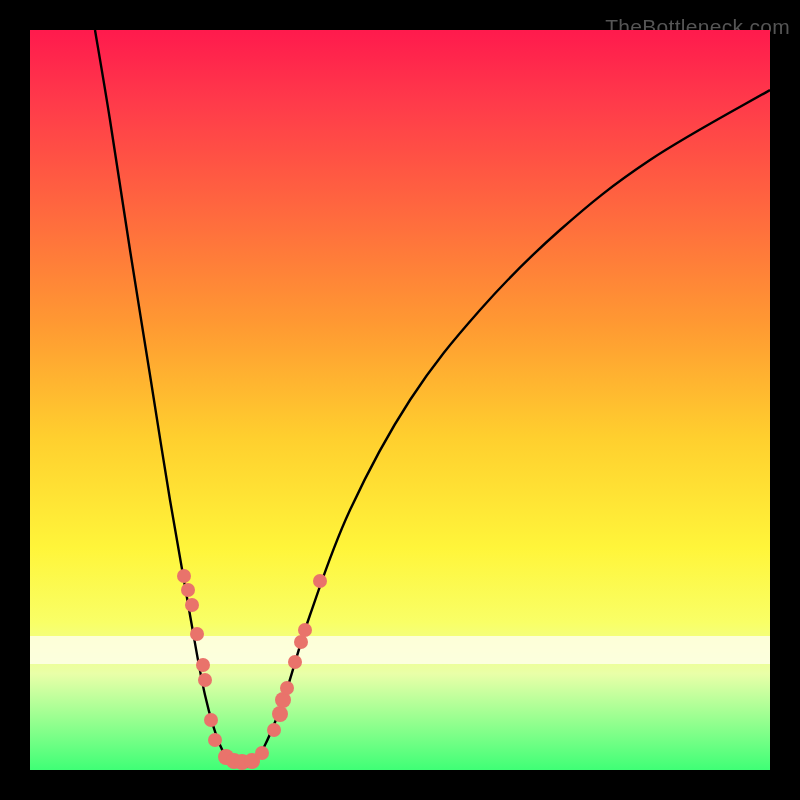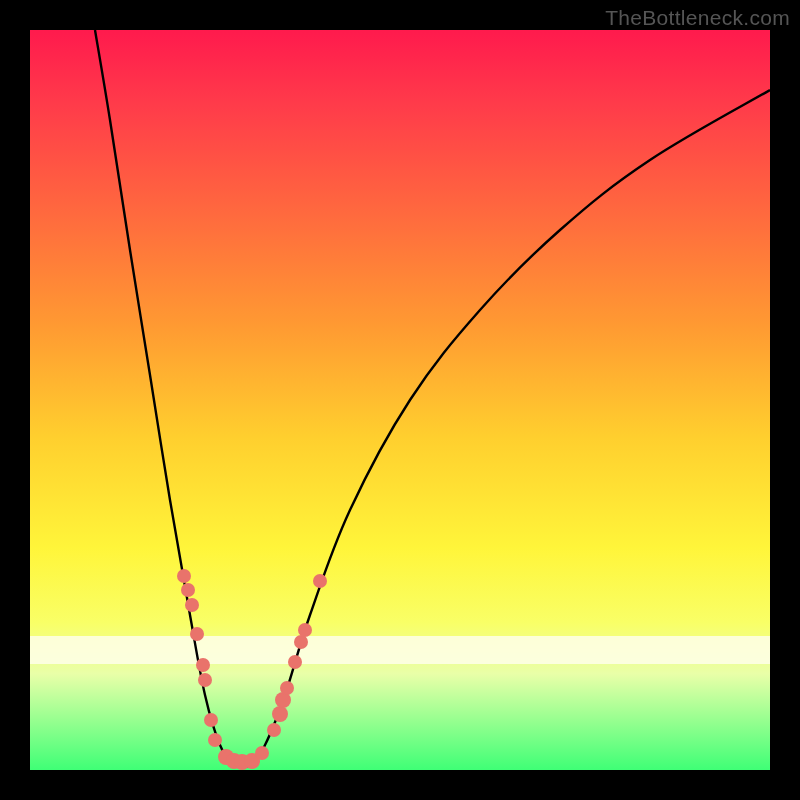--- a/index.html
+++ b/index.html
@@ -38,21 +38,21 @@
   .white-band {
     position: absolute;
     left: 0;
     right: 0;
     height: 28px;
     top: 606px;
     background: rgba(255, 255, 237, 0.82);
   }
   .watermark {
     position: absolute;
-    top: 6px;
+    top: 15px;
     right: 10px;
     color: #555;
     font-size: 21px;
     letter-spacing: 0.3px;
   }
   svg.curve {
     position: absolute;
     inset: 0;
   }
 </style>

